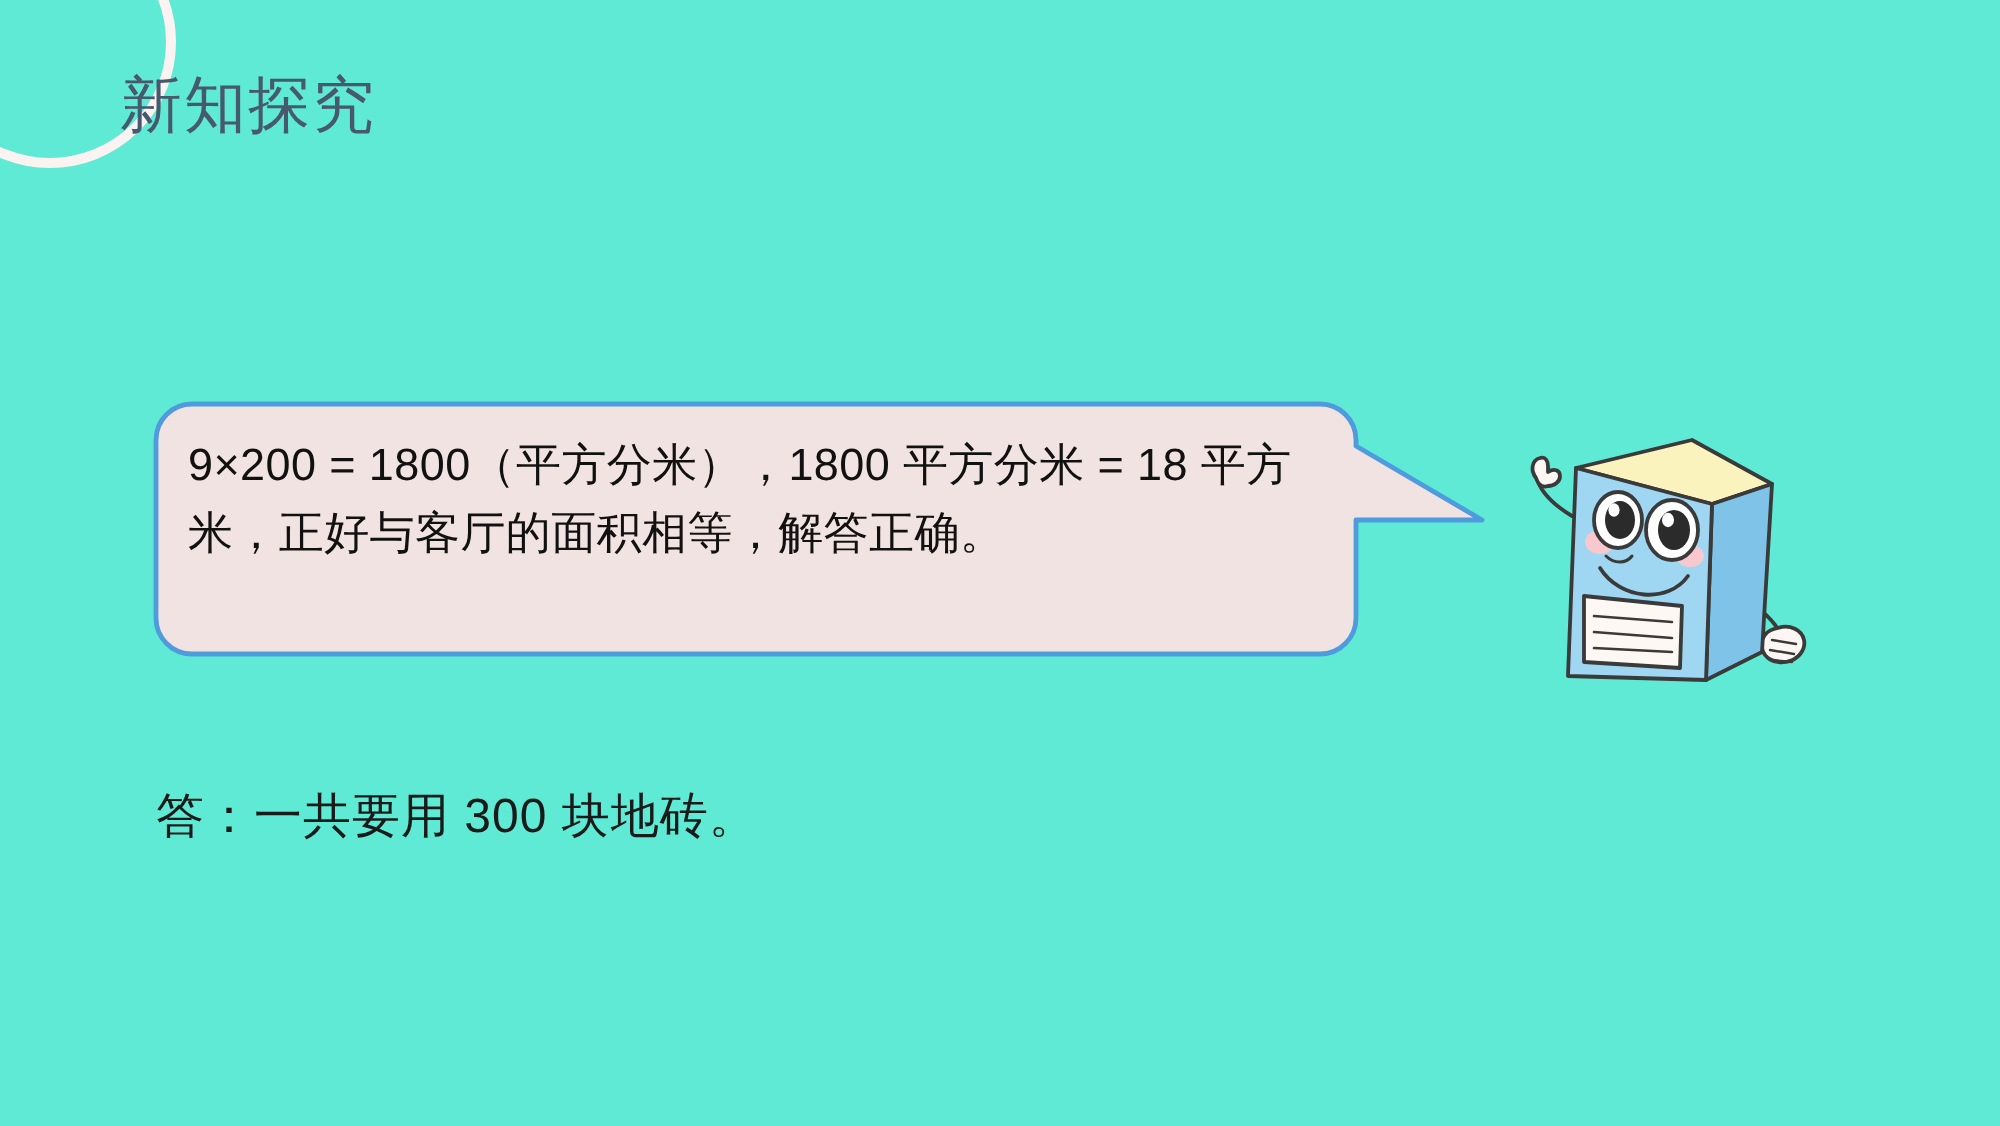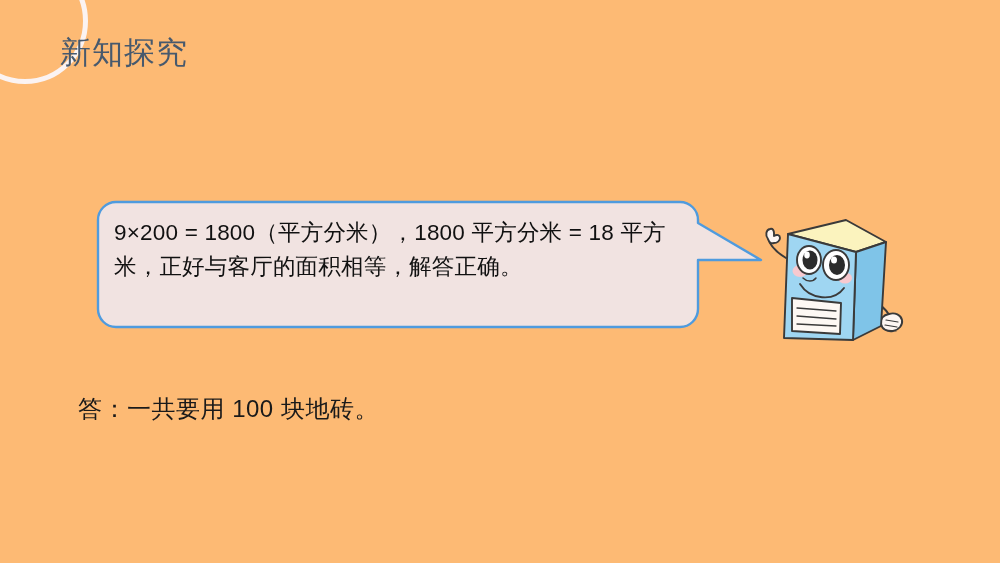--- a/index.html
+++ b/index.html
@@ -14,21 +14,21 @@
     background: #F1E3E1;
     font-family: "Liberation Sans", "DejaVu Sans", sans-serif;
     position: relative;
   }
 
   #slide {
     position: absolute;
     inset: 0;
     width: 1000px;
     height: 563px;
-    background: #fdba74;
+    background: #5eead4;
     overflow: hidden;
   }
 
   
   .corner-arc {
     position: absolute;
     left: -38px;
     top: -42px;
     width: 126px;
     height: 126px;
@@ -63,21 +63,20 @@
     white-space: nowrap;
   }
 
   
   .bubble-wrap {
     position: absolute;
     left: 78px;
     top: 202px;
     width: 600px;
     height: 125px;
-    margin-left: 20px;
   }
 
   .bubble-svg {
     position: absolute;
     left: -4px;
     top: -4px;
     width: 680px;
     height: 134px;
     overflow: visible;
   }
@@ -136,21 +135,21 @@
                L 604 62
                L 604 111
                A 18 18 0 0 1 586 129
                L 22 129
                A 18 18 0 0 1 4 111
                Z" fill="#F1E3E1" stroke="#4F9BDE" stroke-width="2.4" stroke-linejoin="round" stroke-linecap="round"></path>
     </svg>
     <div class="bubble-text">9×200 = 1800（平方分米），1800 平方分米 = 18 平方米，正好与客厅的面积相等，解答正确。</div>
   </div>
 
-  <div class="answer-line">答：一共要用 100 块地砖。</div>
+  <div class="answer-line">答：一共要用 300 块地砖。</div>
 
   <div class="book-mascot">
     <svg viewBox="0 0 160 150" xmlns="http://www.w3.org/2000/svg">
       <g stroke="#3A3A3A" stroke-width="1.9" stroke-linejoin="round" stroke-linecap="round">
 
         <path d="M 38 50 C 28 44 22 38 20 30" fill="none"></path>
         <path d="M 20 31 c -3 -4 -2 -9 2 -10 c 3 -1 4 2 4 4 l 0 3
                  c 3 -2 6 -1 6 2 c 0 3 -3 5 -6 5 c -3 1 -5 -1 -6 -4 z" fill="#FDF6F2"></path>
 
         <path d="M 120 90 C 130 94 137 100 142 108" fill="none"></path>

